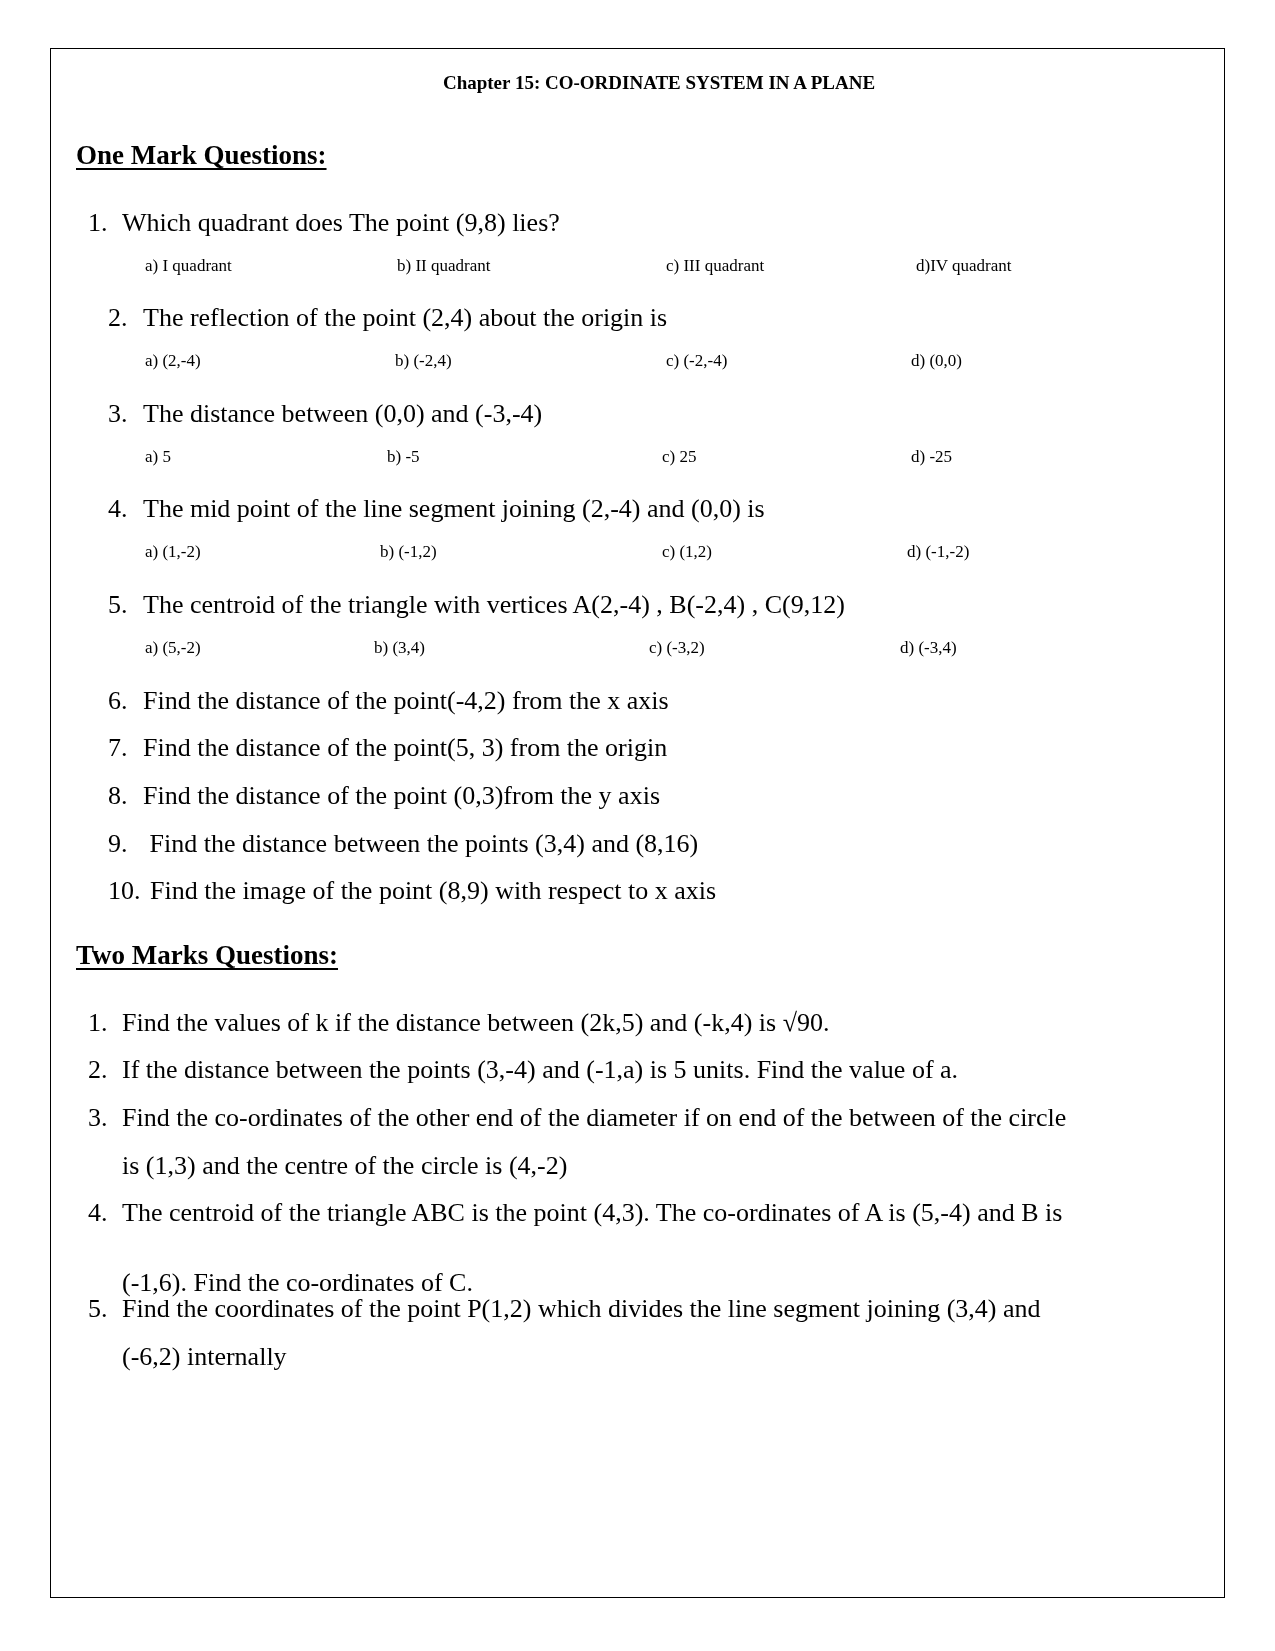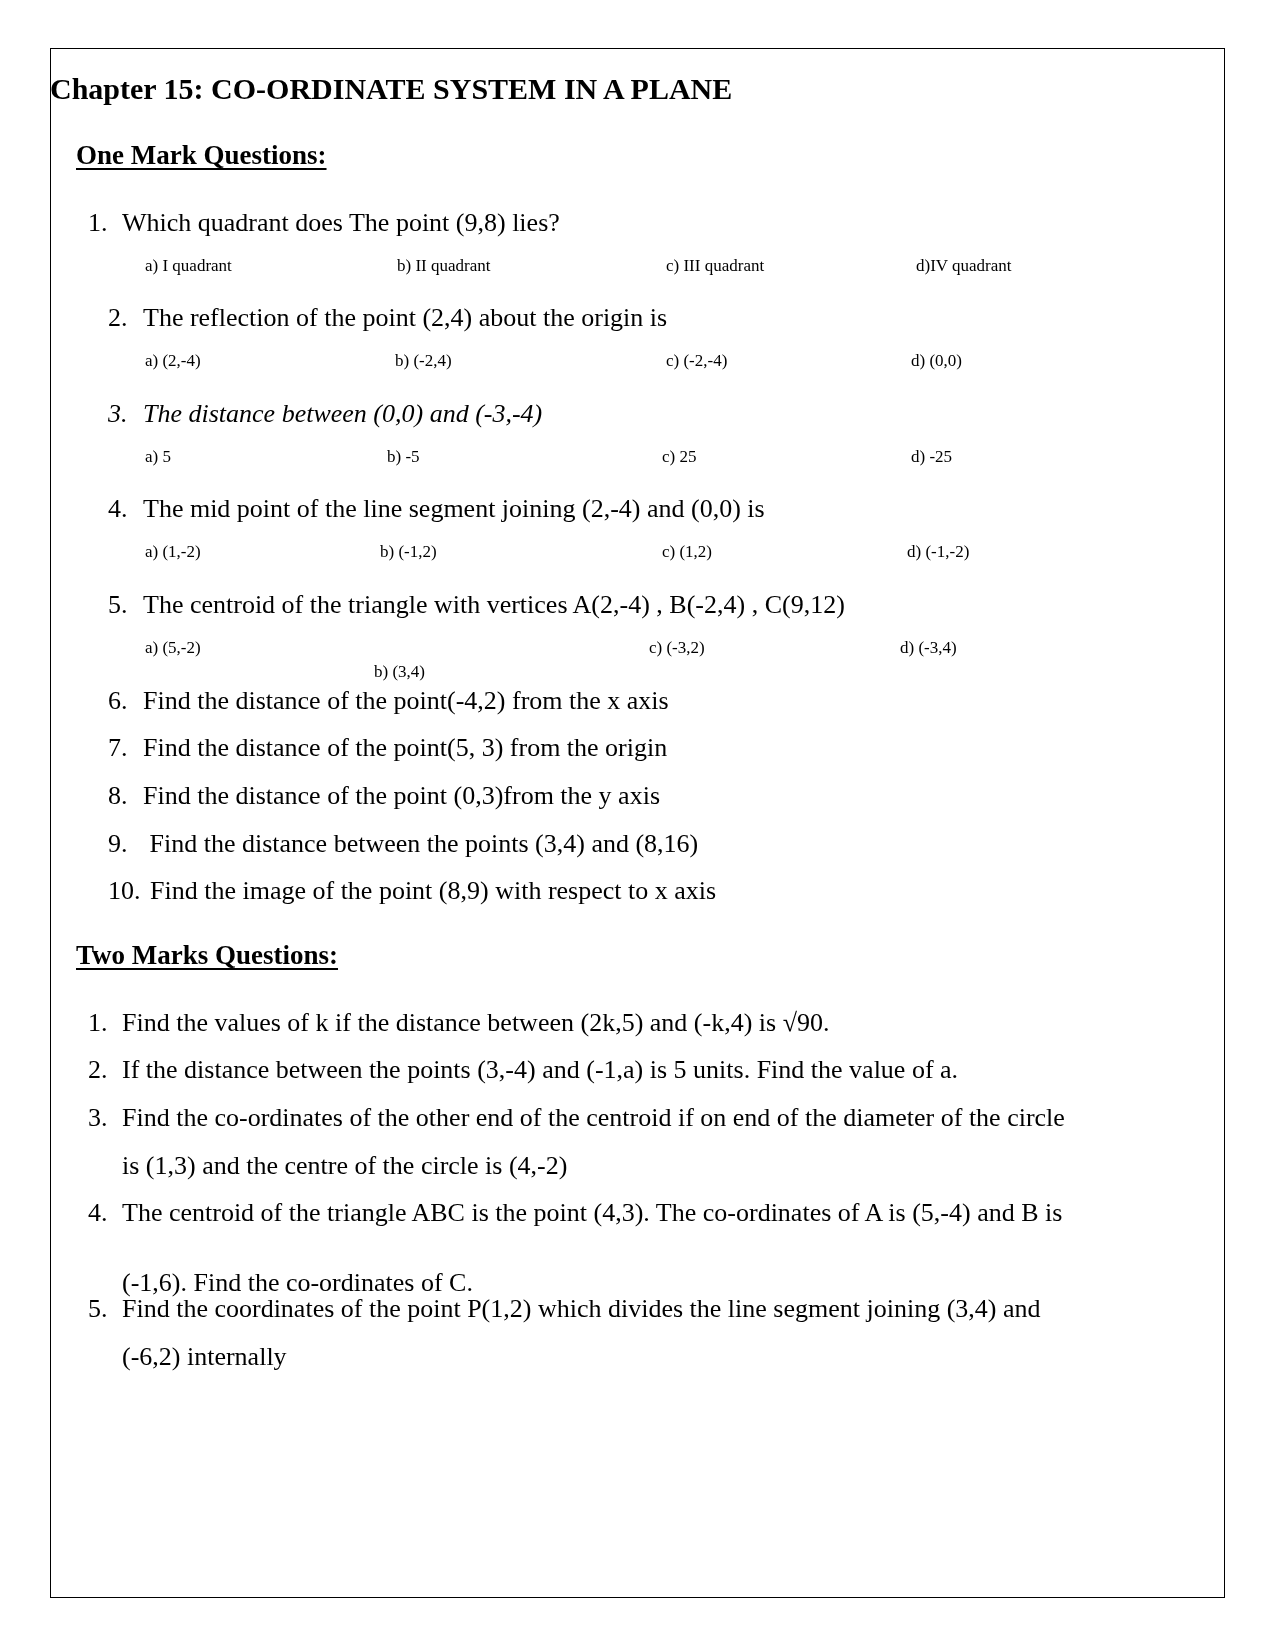--- a/index.html
+++ b/index.html
@@ -1,18 +1,18 @@
 <!DOCTYPE html>
 <html><head>
 <meta charset="utf-8">
 <style>
   html, body { margin: 0; padding: 0; background: #ffffff; }
   body { width: 1275px; height: 1651px; position: relative; font-family: "Liberation Serif", "DejaVu Serif", serif; color: #000; }
   .page-border { position: absolute; left: 50px; top: 48px; width: 1175px; height: 1550px; border: 1.5px solid #000; box-sizing: border-box; }
-  .title { position: absolute; left: 50px; width: 1218px; top: 72px; text-align: left; font-weight: bold; font-size: 30px; }
+  .title { position: absolute; left: 50px; width: 1218px; top: 72px; text-align: center; font-weight: bold; font-size: 19px; }
   .section-head { position: absolute; left: 76px; font-weight: bold; font-size: 27px; text-decoration: underline; text-underline-offset: 4px; }
   .line { position: absolute; font-size: 26px; white-space: nowrap; }
   .num { display: inline-block; }
   .opt { position: absolute; font-size: 17px; white-space: nowrap; }
 </style>
 </head>
 <body>
 
 <div class="page-border"></div>
 
@@ -29,41 +29,41 @@
 <div class="opt" style="left:916px; top:256px;">d)IV quadrant</div>
 
 <div class="line" style="left:108px; top:303px;">
   <span class="num" style="width:35px;">2.</span><span>The reflection of the point (2,4) about the origin is</span>
 </div>
 <div class="opt" style="left:145px; top:351px;">a)  (2,-4)</div>
 <div class="opt" style="left:395px; top:351px;">b) (-2,4)</div>
 <div class="opt" style="left:666px; top:351px;">c) (-2,-4)</div>
 <div class="opt" style="left:911px; top:351px;text-align:right;">d) (0,0)</div>
 
-<div class="line" style="left:108px; top:399px;font-style:italic;">
+<div class="line" style="left:108px; top:399px;">
   <span class="num" style="width:35px;">3.</span><span>The distance between (0,0) and (-3,-4)</span>
 </div>
 <div class="opt" style="left:145px; top:447px;">a)  5</div>
 <div class="opt" style="left:387px; top:447px;">b) -5</div>
 <div class="opt" style="left:662px; top:447px;">c) 25</div>
 <div class="opt" style="left:911px; top:447px;">d) -25</div>
 
 <div class="line" style="left:108px; top:494px;">
   <span class="num" style="width:35px;">4.</span><span>The mid point of the line segment joining  (2,-4)  and (0,0) is</span>
 </div>
 <div class="opt" style="left:145px; top:542px;">a)  (1,-2)</div>
 <div class="opt" style="left:380px; top:542px;">b) (-1,2)</div>
 <div class="opt" style="left:662px; top:542px;">c) (1,2)</div>
 <div class="opt" style="left:907px; top:542px;font-family:Liberation Serif, serif;">d) (-1,-2)</div>
 
 <div class="line" style="left:108px; top:590px;">
   <span class="num" style="width:35px;">5.</span><span>The centroid of the triangle with vertices A(2,-4) , B(-2,4) , C(9,12)</span>
 </div>
 <div class="opt" style="left:145px; top:638px;">a)  (5,-2)</div>
-<div class="opt" style="left:374px; top:638px;margin-top:24px;">b) (3,4)</div>
+<div class="opt" style="left:374px; top:638px;">b) (3,4)</div>
 <div class="opt" style="left:649px; top:638px;">c) (-3,2)</div>
 <div class="opt" style="left:900px; top:638px;">d) (-3,4)</div>
 
 <div class="line" style="left:108px; top:686px;">
   <span class="num" style="width:35px;">6.</span><span>Find the distance of the point(-4,2) from the x axis</span>
 </div>
 <div class="line" style="left:108px; top:733px;">
   <span class="num" style="width:35px;">7.</span><span>Find the distance of the point(5, 3)  from the origin</span>
 </div>
 <div class="line" style="left:108px; top:781px;">
@@ -78,21 +78,21 @@
 
 <div class="section-head" style="top:940px;">Two Marks Questions:</div>
 
 <div class="line" style="left:88px; top:1008px;">
   <span class="num" style="width:34px;">1.</span><span>Find the values of k if the distance between (2k,5) and (-k,4) is √90.</span>
 </div>
 <div class="line" style="left:88px; top:1055px;">
   <span class="num" style="width:34px;">2.</span><span>If the distance between the points (3,-4) and (-1,a) is 5 units. Find the value of a.</span>
 </div>
 <div class="line" style="left:88px; top:1103px;">
-  <span class="num" style="width:34px;">3.</span><span>Find the co-ordinates of the other end of the centroid if on end of the diameter of the circle</span>
+  <span class="num" style="width:34px;">3.</span><span>Find the co-ordinates of the other end of the diameter if on end of the between of the circle</span>
 </div>
 <div class="line" style="left:122px; top:1151px;">is (1,3) and the centre of the circle is (4,-2)</div>
 <div class="line" style="left:88px; top:1198px;">
   <span class="num" style="width:34px;">4.</span><span>The centroid of the triangle ABC is the point (4,3). The co-ordinates of A is (5,-4) and B is</span>
 </div>
 <div class="line" style="left:122px; top:1246px;margin-top:22px;">(-1,6). Find the co-ordinates of C.</div>
 <div class="line" style="left:88px; top:1294px;">
   <span class="num" style="width:34px;">5.</span><span>Find the coordinates of the point P(1,2) which divides the line segment joining (3,4) and</span>
 </div>
 <div class="line" style="left:122px; top:1342px;">(-6,2) internally</div>

